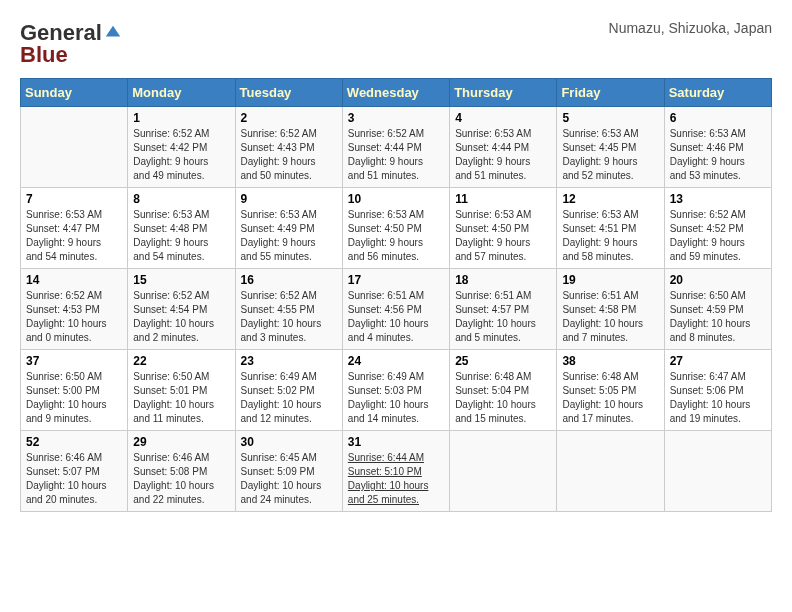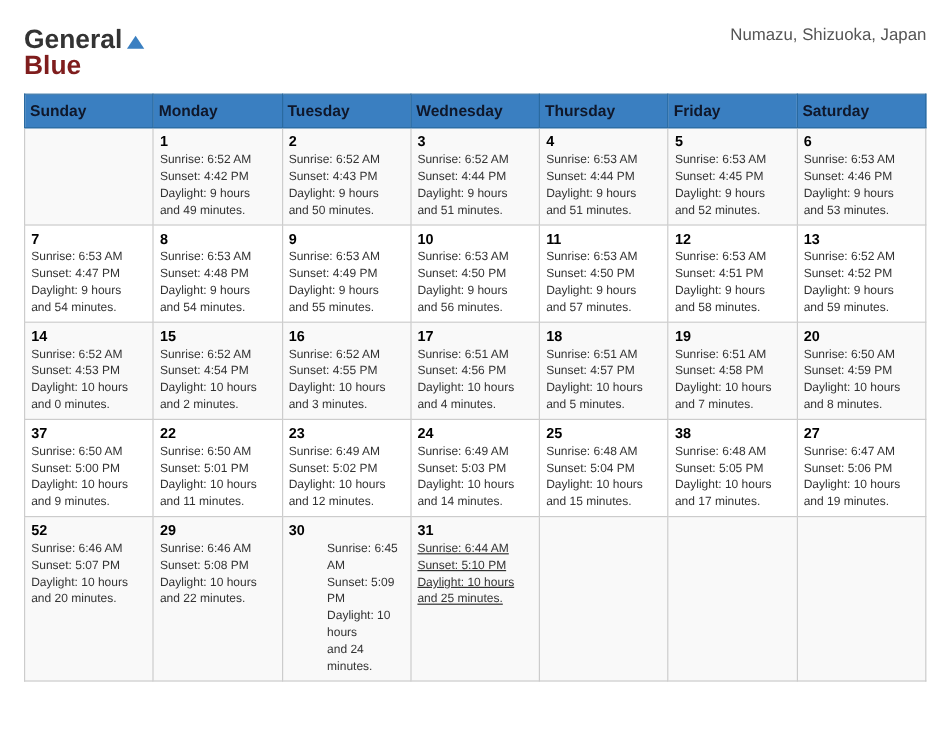--- a/index.html
+++ b/index.html
@@ -16,21 +16,21 @@
       align-items: flex-start;
       margin-bottom: 10px;
     }
     .logo {
       display: flex;
       flex-direction: column;
       align-items: flex-start;
     }
     .logo-text {
       display: flex;
-      align-items: flex-end;
+      align-items: center;
     }
     .logo-general {
       font-size: 22px;
       font-weight: bold;
       color: #333;
     }
     .logo-blue {
       font-size: 22px;
       font-weight: bold;
       color: #7f1d1d;
@@ -52,21 +52,21 @@
       font-size: 14px;
       color: #555;
     }
     table {
       width: 100%;
       border-collapse: collapse;
       font-size: 11px;
     }
     thead tr th {
       background-color: #3a7fc1;
-      color: #0f172a;
+      color: #fef9c3;
       padding: 6px 4px;
       text-align: left;
       font-size: 13px;
       font-weight: bold;
       border: 1px solid #2a6aa0;
     }
     tbody tr td {
       border: 1px solid #ccc;
       padding: 4px 5px;
       vertical-align: top;
@@ -331,21 +331,21 @@
         </td>
         <td>
           <span class="day-num">29</span>
           <div class="day-info" style="white-space: pre-line;">Sunrise: 6:46 AM
 Sunset: 5:08 PM
 Daylight: 10 hours
 and 22 minutes.</div>
         </td>
         <td>
           <span class="day-num">30</span>
-          <div class="day-info" style="white-space: pre-line; margin-left: 32px;">Sunrise: 6:45 AM
+          <div class="day-info" style="white-space: pre-line;">Sunrise: 6:45 AM
 Sunset: 5:09 PM
 Daylight: 10 hours
 and 24 minutes.</div>
         </td>
         <td>
           <span class="day-num">31</span>
           <div class="day-info" style="white-space: pre-line; text-decoration: underline;">Sunrise: 6:44 AM
 Sunset: 5:10 PM
 Daylight: 10 hours
 and 25 minutes.</div>

